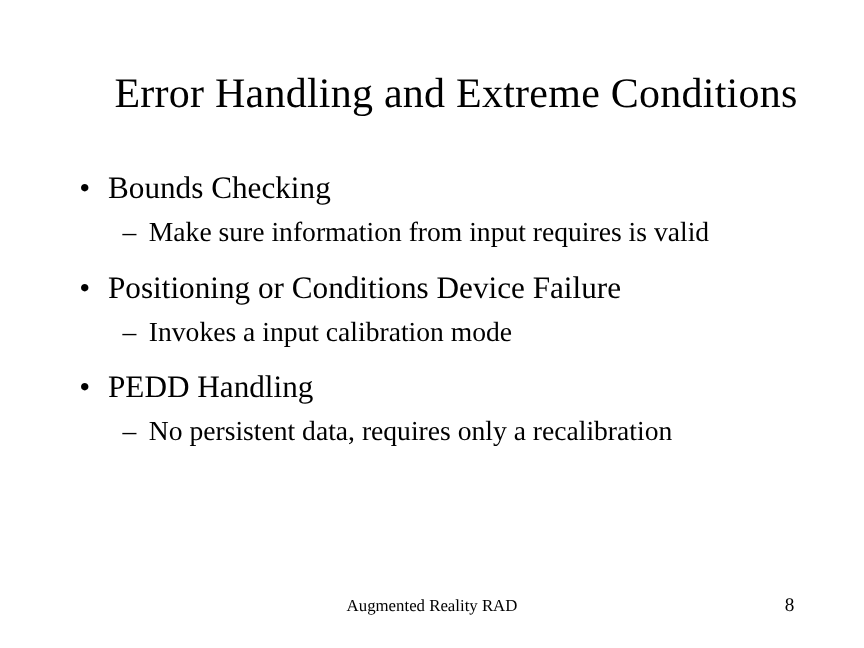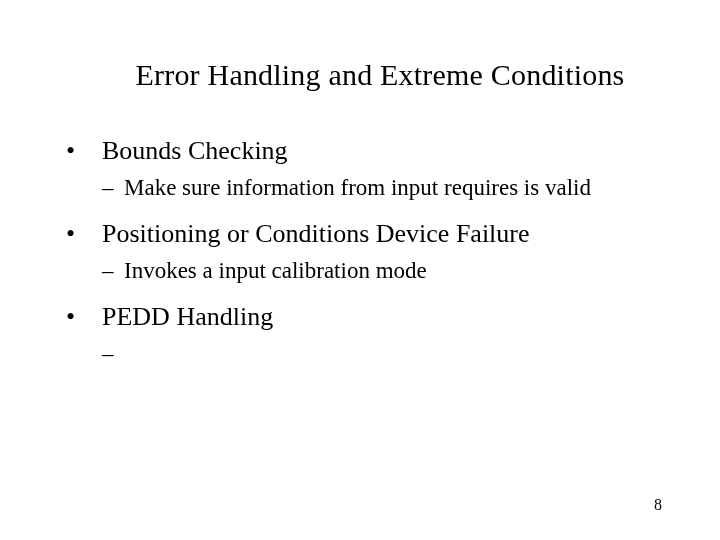--- a/index.html
+++ b/index.html
@@ -11,21 +11,21 @@
       color: #000;
       position: relative;
     }
     .slide {
       width: 100%;
       height: 100%;
       padding: 0;
       position: relative;
     }
     .title {
-      font-size: 30px;
+      font-size: 35px;
       font-weight: 400;
       text-align: center;
       padding-top: 58px;
       padding-left: 80px;
       padding-right: 40px;
       letter-spacing: 0.2px;
     }
     .body {
       padding-left: 62px;
       padding-right: 48px;
@@ -38,21 +38,20 @@
       display: flex;
     }
     .b1 .dot {
       width: 28px;
       flex-shrink: 0;
       text-align: left;
       padding-left: 4px;
     }
     .b1 .txt {
       flex: 1;
-      margin-left: 12px;
     }
     .b2 {
       font-size: 23px;
       line-height: 1.18;
       margin-top: 8px;
       margin-bottom: 18px;
       display: flex;
       padding-left: 40px;
     }
     .b2 .dash {
@@ -104,19 +103,21 @@
       <span class="dash">–</span>
       <span class="txt">Invokes a input calibration mode</span>
     </div>
 
     <div class="b1">
       <span class="dot">•</span>
       <span class="txt">PEDD Handling</span>
     </div>
     <div class="b2">
       <span class="dash">–</span>
+      <span class="txt">No persistent data, requires only a recalibration</span>
     </div>
 
   </div>
 
+  <div class="footer">Augmented Reality RAD</div>
   <div class="pagenum">8</div>
 
 </div>
 
 </body></html>

